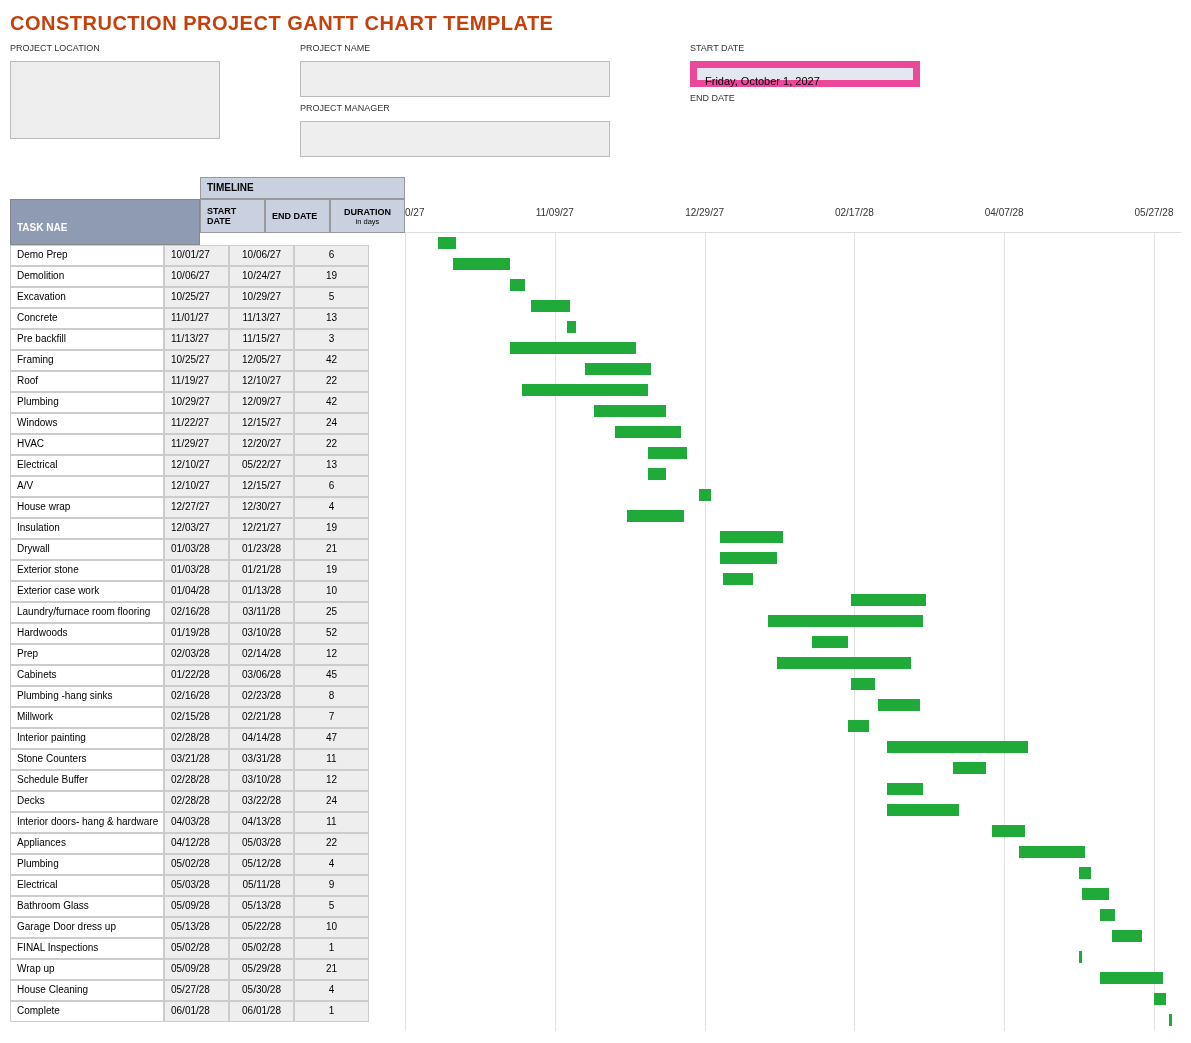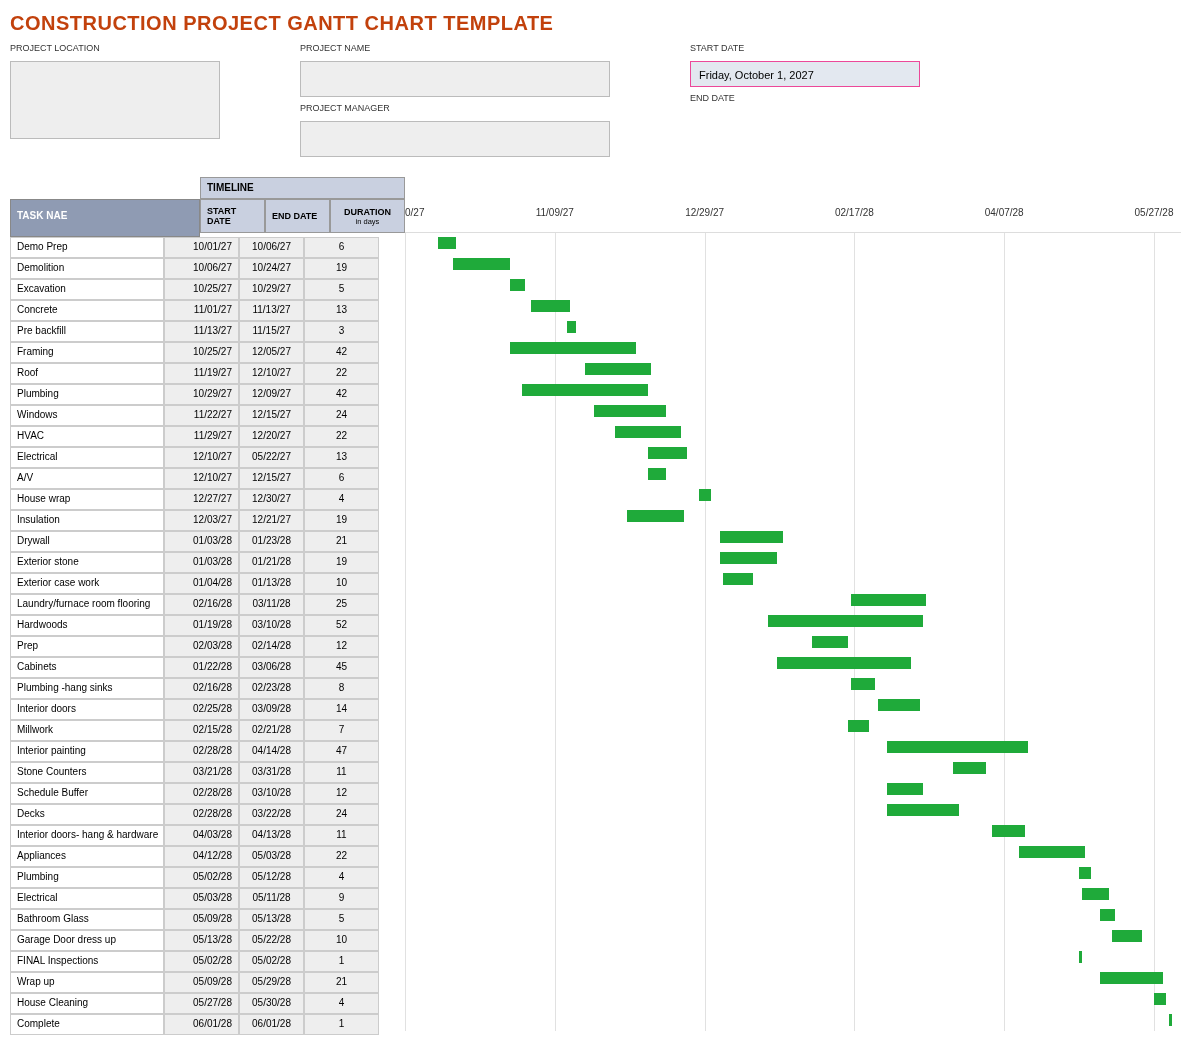--- a/index.html
+++ b/index.html
@@ -3,36 +3,36 @@
 <meta charset="utf-8">
 <style>
   * { box-sizing: border-box; margin: 0; padding: 0; }
   body { font-family: Arial, sans-serif; font-size: 11px; background: #fff; padding: 12px 10px; }
   .title { font-size: 20px; font-weight: 700; color: #c2410c; letter-spacing: 0.5px; margin-bottom: 8px; }
   .meta-row { display: flex; gap: 80px; margin-bottom: 20px; }
   .meta-col { display: flex; flex-direction: column; gap: 6px; }
   .meta-label { font-size: 9px; color: #333; margin-bottom: 2px; }
   .meta-input { width: 310px; height: 36px; background: #eee; border: 1px solid #bbb; padding: 4px 8px; }
   .meta-input.tall { height: 78px; width: 210px; }
-  .meta-input.date { width: 230px; height: 26px; background: #e3e8f0; border: 1px solid #ec4899; line-height: 18px; font-size: 11px; }
+  .meta-input.date { width: 230px; height: 26px; background: #e3e8f0; border: 7px solid #ec4899; line-height: 18px; font-size: 11px; }
   .gantt-wrap { display: flex; }
   .left-pane { flex: 0 0 395px; }
   .right-pane { flex: 1; position: relative; overflow: hidden; }
   .timeline-header-label { background: #c9d0e0; border: 1px solid #999; padding: 4px 6px; font-weight: 700; font-size: 10px; height: 22px; width: 205px; margin-left: 190px; }
   .header-row { display: flex; }
-  .th-task { width: 190px; height: 38px; background: #8f9bb3; color: #fff; border: 1px solid #888; padding: 10px 6px; font-weight: 700; font-size: 10px; }
+  .th-task { width: 190px; height: 38px; background: #8f9bb3; color: #fff; border: 1px solid #888; padding: 22px 6px; font-weight: 700; font-size: 10px; }
   .th-sub { background: #c9d0e0; border: 1px solid #999; padding: 4px 6px; font-weight: 700; font-size: 9px; height: 34px; display:flex; flex-direction:column; justify-content:center; }
   .th-start { width: 65px; }
   .th-end { width: 65px; }
   .th-dur { width: 75px; text-align:center; }
   .th-dur small { display:block; font-weight:400; }
   .row { display: flex; height: 21px; }
   .td { border: 1px solid #ccc; padding: 3px 6px; font-size: 10px; white-space: nowrap; overflow:hidden; }
   .td-task { width: 154px; }
-  .td-start { width: 75px; background: #eee; text-align:right; }
+  .td-start { width: 65px; background: #eee; text-align:left; }
   .td-end { width: 65px; background: #eee; text-align:center; }
   .td-dur { width: 75px; background: #eee; text-align:center; }
   .axis { position: relative; height: 56px; border-bottom:1px solid #ddd; }
   .axis-tick { position: absolute; top: 30px; font-size: 10px; color:#333; transform: translateX(-50%); }
   .grid-line { position:absolute; top:0; bottom:0; width:1px; background:#888; opacity:0.25; }
   .bars { position: relative; }
   .bar-row { height: 21px; position: relative; }
   .bar { position: absolute; top: 4px; height: 12px; background: #1faa3a; }
 </style>
 </head>
@@ -197,26 +197,20 @@
           <div class="td td-end">03/06/28</div>
           <div class="td td-dur">45</div>
         </div>
         <div class="row">
           <div class="td td-task">Plumbing -hang sinks</div>
           <div class="td td-start">02/16/28</div>
           <div class="td td-end">02/23/28</div>
           <div class="td td-dur">8</div>
         </div>
         <div class="row">
-          <div class="td td-task">Interior doors</div>
-          <div class="td td-start">02/25/28</div>
-          <div class="td td-end">03/09/28</div>
-          <div class="td td-dur">14</div>
-        </div>
-        <div class="row">
           <div class="td td-task">Millwork</div>
           <div class="td td-start">02/15/28</div>
           <div class="td td-end">02/21/28</div>
           <div class="td td-dur">7</div>
         </div>
         <div class="row">
           <div class="td td-task">Interior painting</div>
           <div class="td td-start">02/28/28</div>
           <div class="td td-end">04/14/28</div>
           <div class="td td-dur">47</div>

